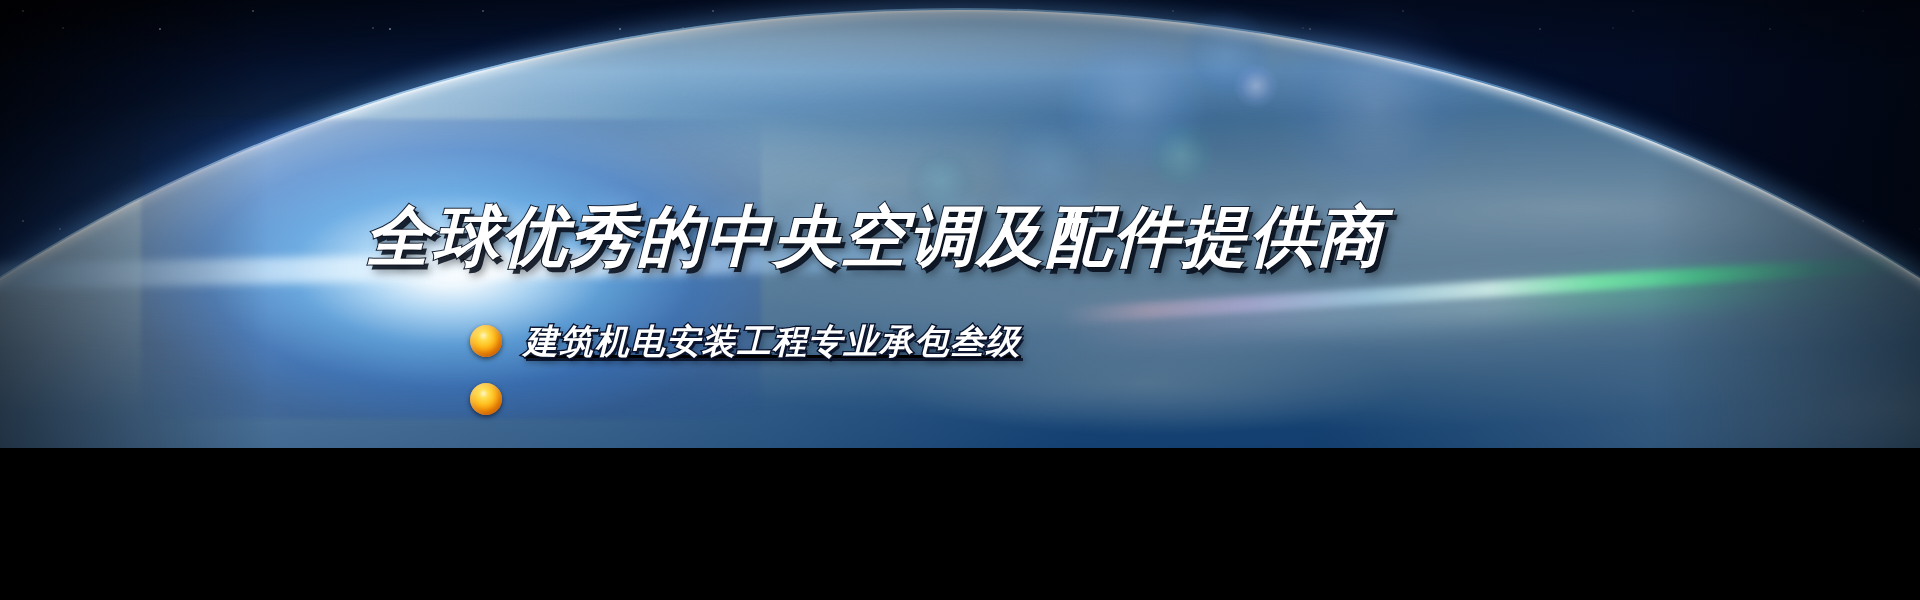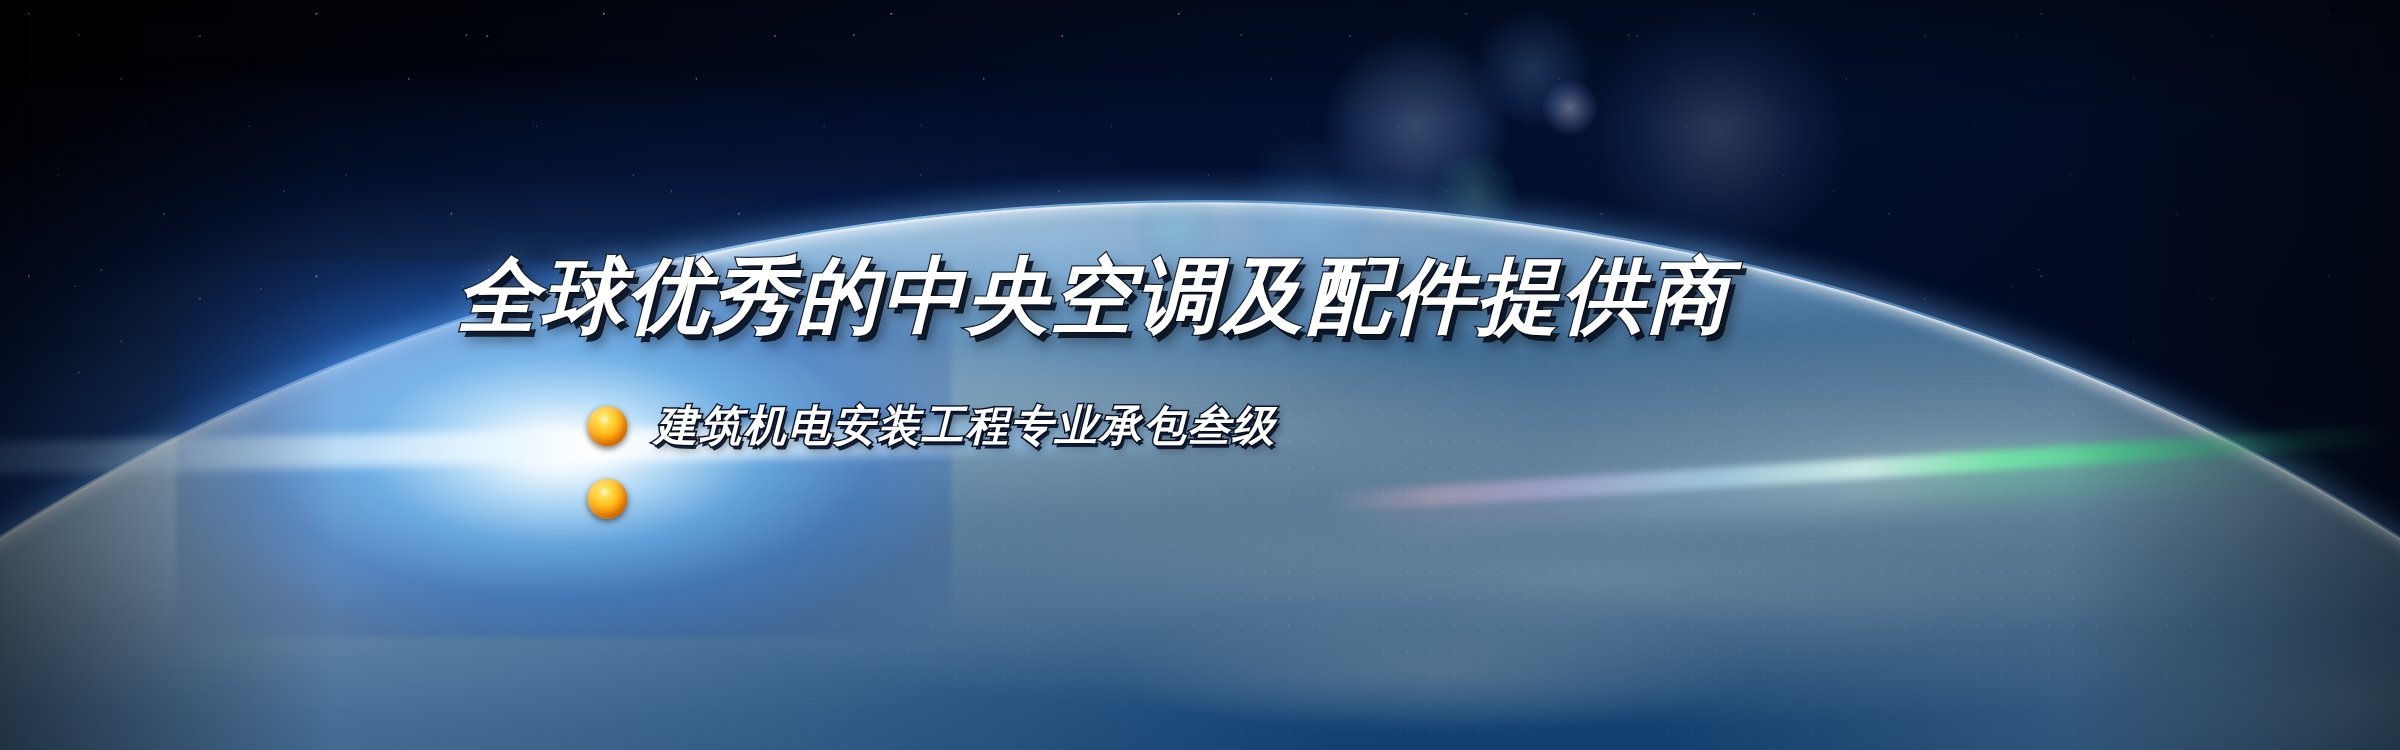--- a/index.html
+++ b/index.html
@@ -8,21 +8,21 @@
     padding: 0;
     background: #000;
   }
   body {
     font-family: "Liberation Sans", sans-serif;
   }
 
   .banner {
     position: relative;
     width: 1920px;
-    height: 600px;
+    height: 448px;
     overflow: hidden;
     background: #02040d;
   }
 
   
   .sky {
     position: absolute;
     inset: 0;
     background:
       radial-gradient(130% 95% at 26% 92%, rgba(20,70,170,0.95) 0%, rgba(10,38,110,0.75) 26%, rgba(4,14,50,0.55) 52%, rgba(1,4,16,0.15) 74%, rgba(0,0,0,0) 100%),
@@ -287,20 +287,21 @@
   .bullets {
     position: absolute;
     left: 470px;
     top: 313px;
   }
   .bullet-row {
     display: flex;
     align-items: center;
     height: 56px;
     margin-bottom: 2px;
+    text-decoration: underline;
   }
   .dot {
     width: 32px;
     height: 32px;
     border-radius: 50%;
     flex: 0 0 auto;
     background: radial-gradient(circle at 42% 33%,
         #fff6c9 0%,
         #ffde52 16%,
         #ffc021 38%,

